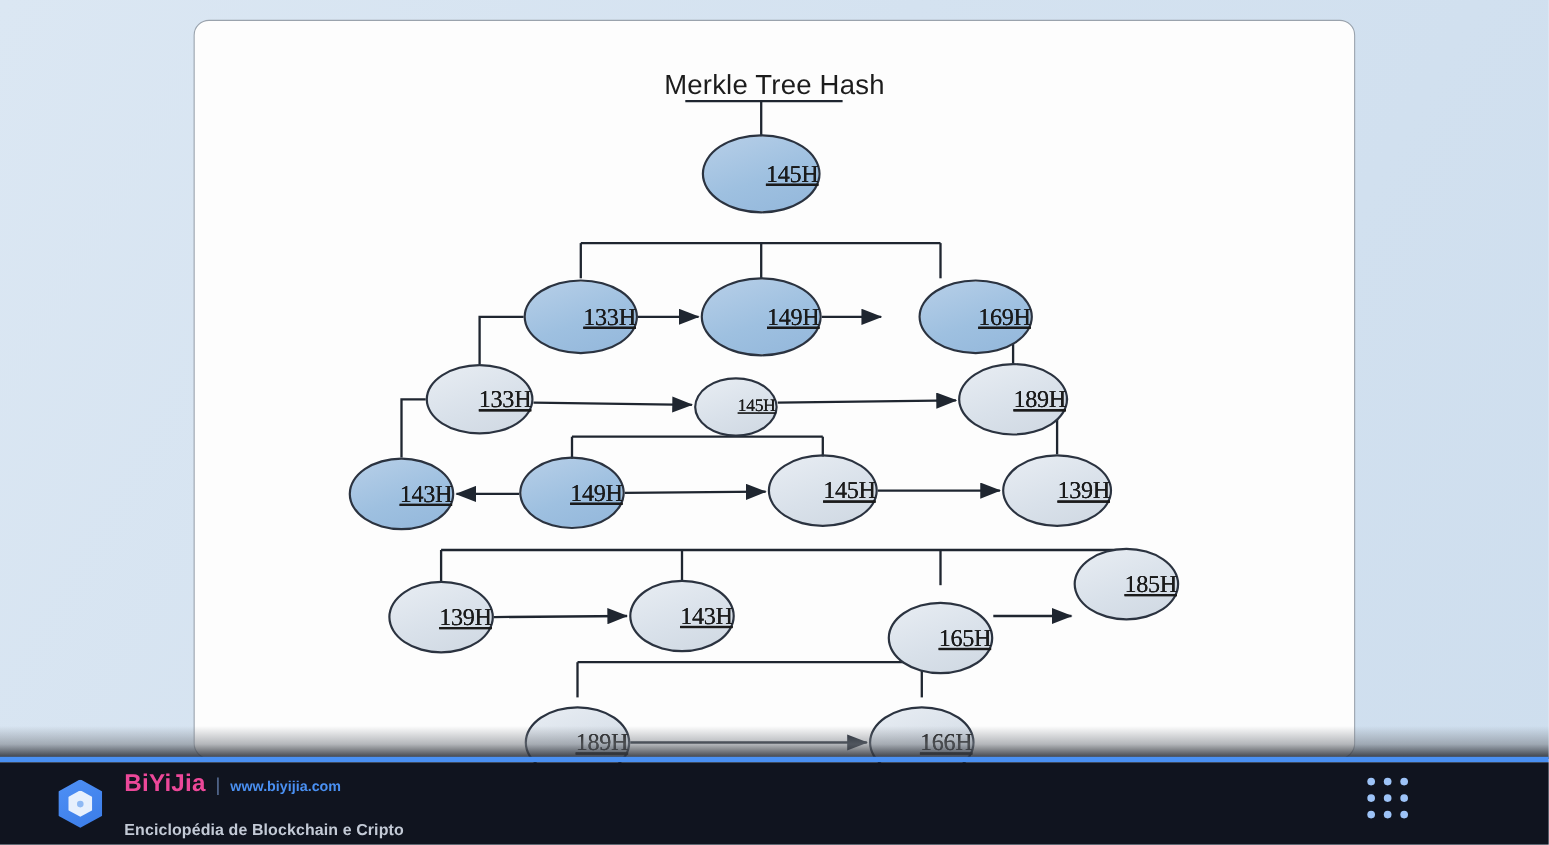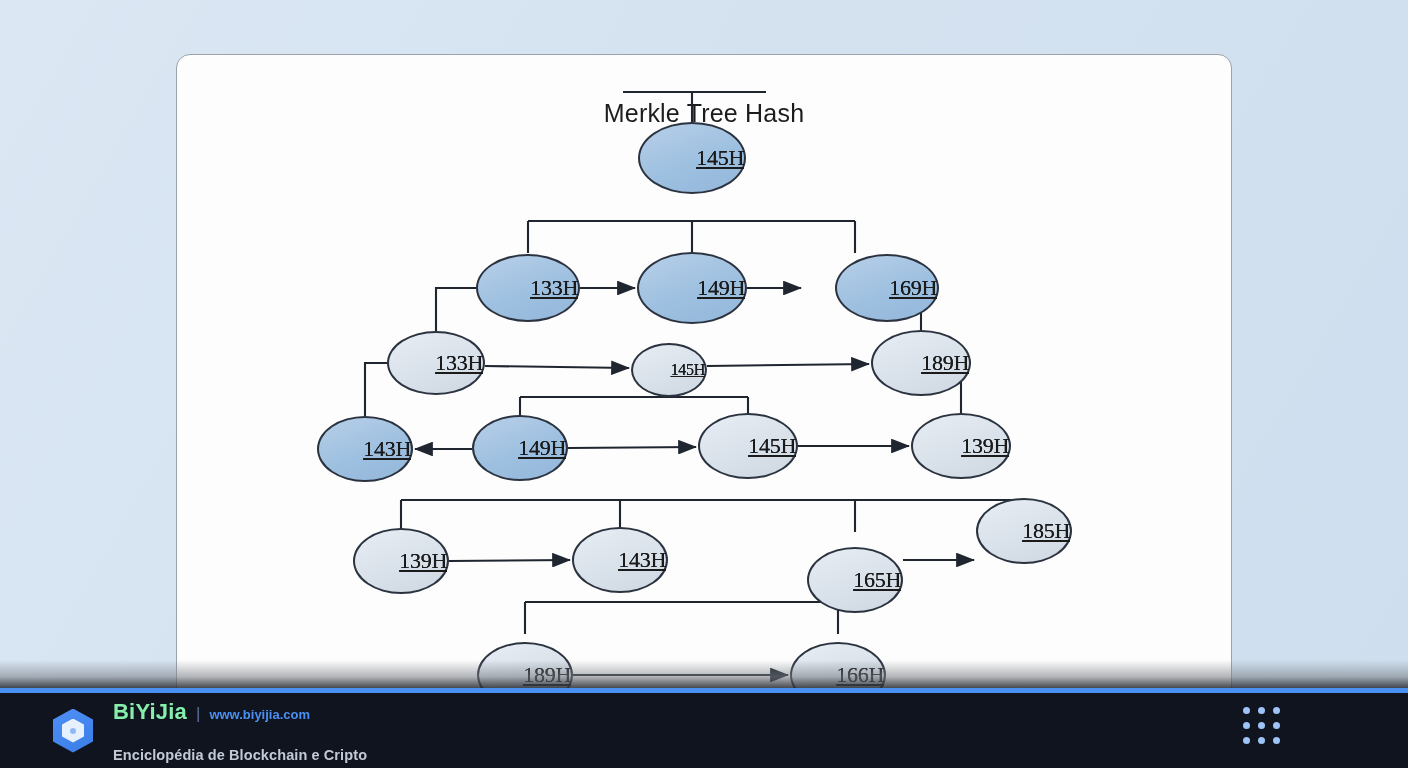--- a/index.html
+++ b/index.html
@@ -11,21 +11,20 @@
   }
 
   
   #card {
     position:absolute; left:176px; top:18px;
     width:1056px; height:672px;
     background:#fdfdfd;
     border:1px solid #9aa3ad;
     border-radius:14px;
     overflow:hidden;
-    margin-top:36px;
   }
   #card-inner { position:absolute; inset:0; }
 
   
   #title {
     position:absolute; left:0; top:44px; width:100%;
     text-align:center;
     font-size:25px; color:#1c1c1c; font-weight:400;
     letter-spacing:.2px;
   }
@@ -76,21 +75,21 @@
     position:absolute; left:9px; top:10px; width:22px; height:24px;
     background:#e7f0fd;
     clip-path:polygon(50% 0%,100% 25%,100% 75%,50% 100%,0% 75%,0% 25%);
   }
   .hexdot {
     position:absolute; left:17px; top:19px; width:6px; height:6px;
     background:#8fb9f4; border-radius:50%;
   }
   #brandbox { margin-left:20px; }
   #brandline1 { display:flex; align-items:baseline; gap:9px; }
-  #brandname { font-size:22px; font-weight:bold; color:#86efac; letter-spacing:.2px; }
+  #brandname { font-size:22px; font-weight:bold; color:#ec4899; letter-spacing:.2px; }
   #brandsep  { font-size:17px; color:#5a7099; }
   #brandurl  { font-size:13px; font-weight:bold; color:#4a90f2; }
   #brandtag  { font-size:14.5px; font-weight:bold; color:#c3cad6; margin-top:22px; letter-spacing:.1px; }
   #dots {
     position:absolute; right:128px; top:707px;
     display:grid; grid-template-columns:repeat(3,7px); gap:8px;
   }
   #dots i { width:7px; height:7px; border-radius:50%; background:#9dc3f7; display:block; }
 </style>
 </head>

